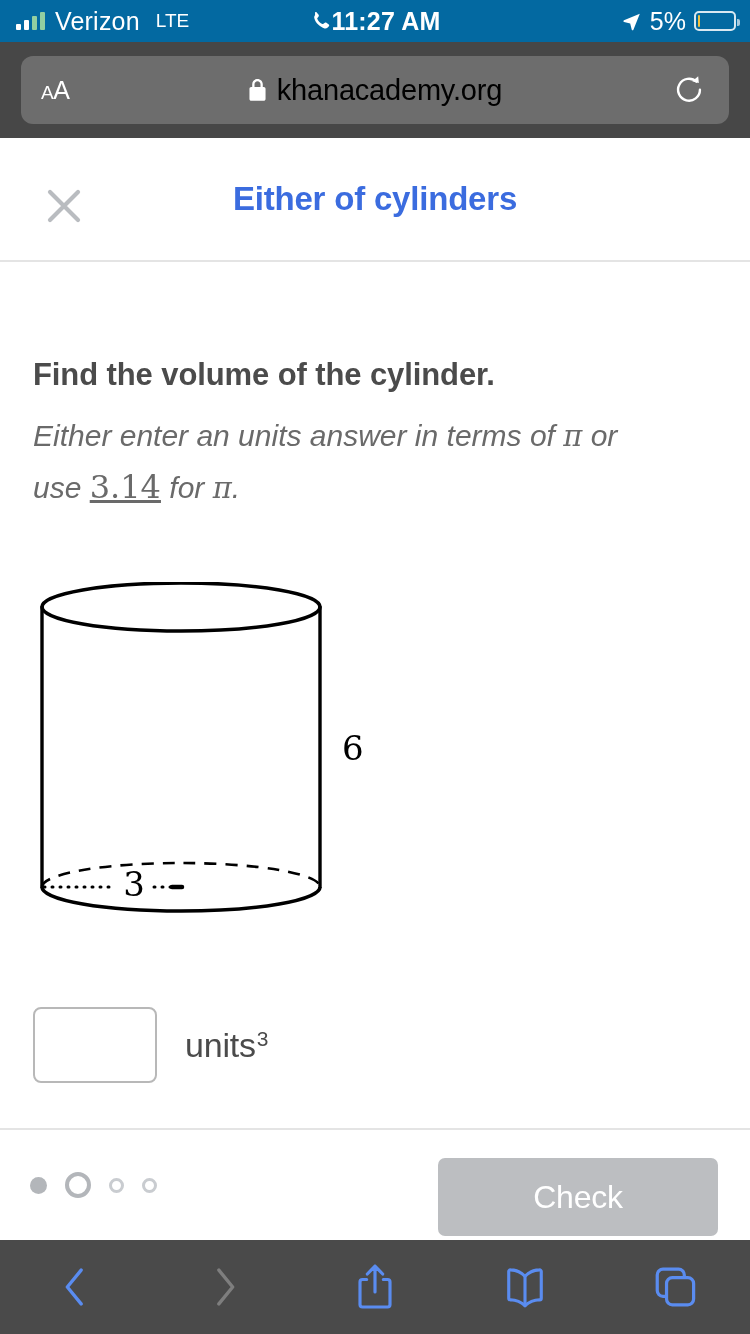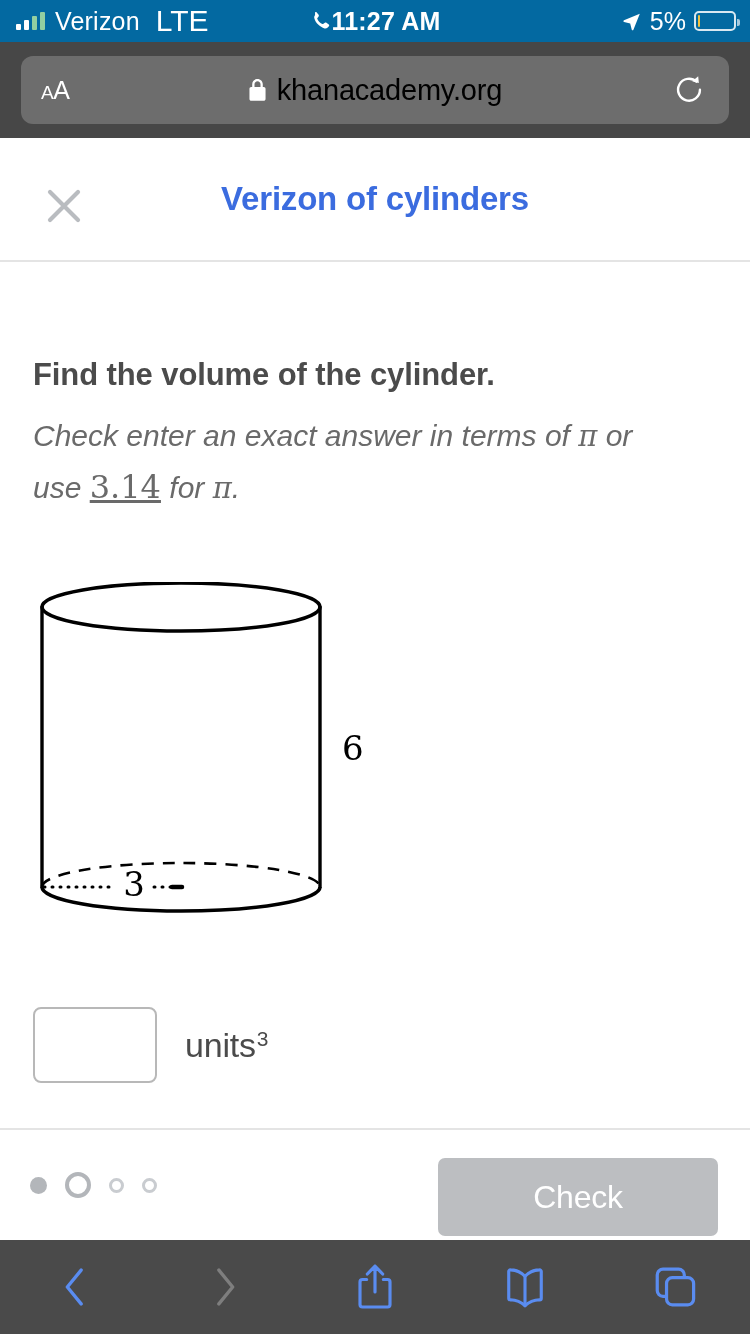--- a/index.html
+++ b/index.html
@@ -35,21 +35,21 @@
     display: flex; align-items: flex-end; gap: 3px; height: 18px;
   }
   .signal-bars i {
     display: block; width: 5px; background: #ffffff; border-radius: 1px;
   }
   .signal-bars i:nth-child(1) { height: 6px; }
   .signal-bars i:nth-child(2) { height: 10px; }
   .signal-bars i:nth-child(3) { height: 14px; background: #93cfa1; }
   .signal-bars i:nth-child(4) { height: 18px; background: #93cfa1; }
   .carrier-name { font-size: 25px; font-weight: 400; letter-spacing: 0.2px; }
-  .net-type { font-size: 30px; font-weight: 400; margin-left: 6px; }
+  .net-type { font-size: 19px; font-weight: 400; margin-left: 6px; }
 
   .status-center {
     position: absolute;
     left: 0; top: 0; width: 750px; height: 42px;
     display: flex; align-items: center; justify-content: center; 
   }
   .phone-glyph { width: 22px; height: 22px; display: block; }
   .status-time { font-size: 25px; font-weight: 700; letter-spacing: 0.2px; }
 
   .status-right {
@@ -315,29 +315,29 @@
       <path fill="none" stroke="#ffffff" stroke-width="1.8" stroke-linecap="round" d="M20.2 11.8a8.2 8.2 0 1 1-2.6-6"></path>
       <path fill="#ffffff" d="M18.9 1.6l.5 5.2-5-1.4z"></path>
     </svg>
   </div>
 </div>
 
 <div class="ka-header">
   <svg class="close-x" viewBox="0 0 24 24">
     <path fill="none" stroke="#b9bcc0" stroke-width="2.1" stroke-linecap="round" d="M5 5l14 14M19 5L5 19"></path>
   </svg>
-  <div class="exercise-title">Verizon of cylinders</div>
+  <div class="exercise-title">Either of cylinders</div>
 </div>
 
 <div class="problem">
 
   <div class="prompt-bold">Find the volume of the cylinder.</div>
 
   <div class="prompt-italic">
-    <span>Check enter an exact answer in terms of </span><span class="mathpi">π</span><span> or</span><br>
+    <span>Either enter an units answer in terms of </span><span class="mathpi">π</span><span> or</span><br>
     <span>use </span><span class="mathnum">3.14</span><span> for </span><span class="mathpi">π</span><span>.</span>
   </div>
 
   <svg class="figure" viewBox="0 0 400 360">
 
     <path d="M20 25 L20 305" fill="none" stroke="#000" stroke-width="3.4" stroke-linecap="round"></path>
     <path d="M298 25 L298 305" fill="none" stroke="#000" stroke-width="3.4" stroke-linecap="round"></path>
 
     <ellipse cx="159" cy="25" rx="139" ry="24" fill="none" stroke="#000" stroke-width="3.6"></ellipse>
 

